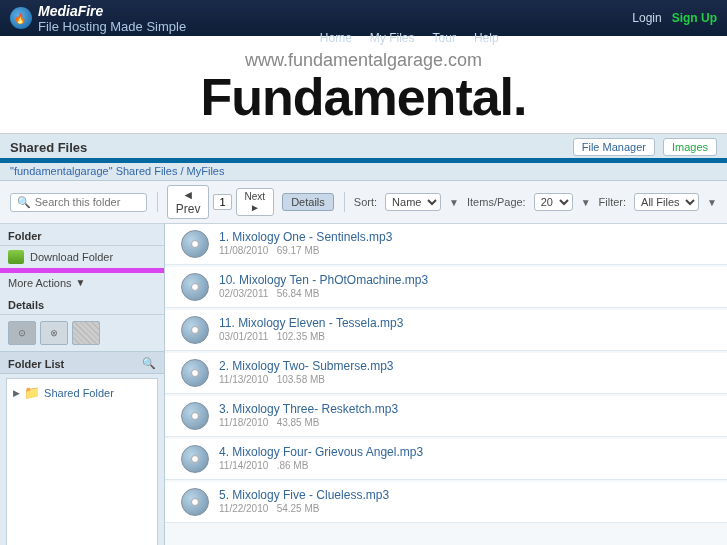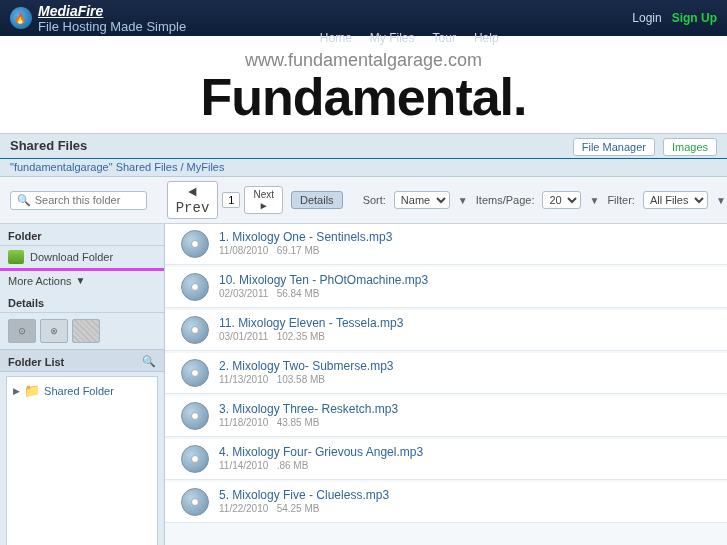--- a/index.html
+++ b/index.html
@@ -17,21 +17,20 @@
     #logo-area {
       display: flex;
       align-items: center;
       gap: 6px;
     }
     #logo-text {
       color: white;
       font-weight: bold;
       font-size: 14px;
       font-style: italic;
-      text-decoration: underline;
     }
     #logo-sub {
       color: #aac4e0;
       font-size: 8px;
       display: block;
     }
     #logo-icon {
       width: 22px;
       height: 22px;
       background: radial-gradient(circle at 40% 40%, #60b0e8, #1060a0);
@@ -88,21 +87,22 @@
       font-weight: normal;
       margin-top: 2px;
     }
 
     
     #shared-header {
       background: #dce8f0;
       padding: 4px 10px 2px;
       display: flex;
       justify-content: space-between;
-      border-bottom: 1px solid #0369a1;
+      align-items: center;
+      border-bottom: 5px solid #0369a1;
     }
     #shared-title {
       font-weight: bold;
       font-size: 13px;
       color: #333;
     }
     #header-buttons {
       display: flex;
       gap: 8px;
     }
@@ -207,21 +207,21 @@
       border-bottom: 1px solid #c0d0dc;
     }
     .sidebar-btn {
       display: flex;
       align-items: center;
       gap: 6px;
       padding: 4px 8px;
       font-size: 11px;
       color: #444;
       cursor: pointer;
-      border-bottom: 3px solid #d946ef;
+      border-bottom: 5px solid #d946ef;
     }
     .sidebar-icon {
       width: 16px;
       height: 14px;
       background: #c0c0c0;
       border-radius: 2px;
       display: inline-block;
     }
     .sidebar-icon.green { background: linear-gradient(to bottom, #88cc44, #559922); }
     .sidebar-icon.blue { background: linear-gradient(to bottom, #4488cc, #226699); }
@@ -377,21 +377,21 @@
 </div>
 <div id="breadcrumb">"fundamentalgarage" Shared Files / MyFiles</div>
 
 <div id="toolbar">
   <div id="search-box">
     <span style="color:#999;font-size:11px;">🔍</span>
     <input id="search-input-field" class="tb-btn" type="text" style="border: none; outline: none; font-size: 11px; width: 105px; color: rgb(153, 153, 153); padding: 0px;" placeholder="Search this folder">
   </div>
   <div class="toolbar-sep"></div>
   <div class="toolbar-group">
-    <button class="tb-btn" style="font-size:14px;font-family:Liberation Mono, monospace;">◄ Prev</button>
+    <button class="tb-btn" style="font-size:12px;">◄ Prev</button>
     <span class="page-num">1</span>
     <button class="tb-btn" style="font-size:10px;">Next ►</button>
   </div>
   <button class="tb-btn" id="details-btn">Details</button>
   <div class="toolbar-sep"></div>
   <span class="tb-label">Sort:</span>
   <select class="tb-select">
     <option>Name</option>
   </select>
   <span style="font-size:10px;color:#666;">▼</span>

